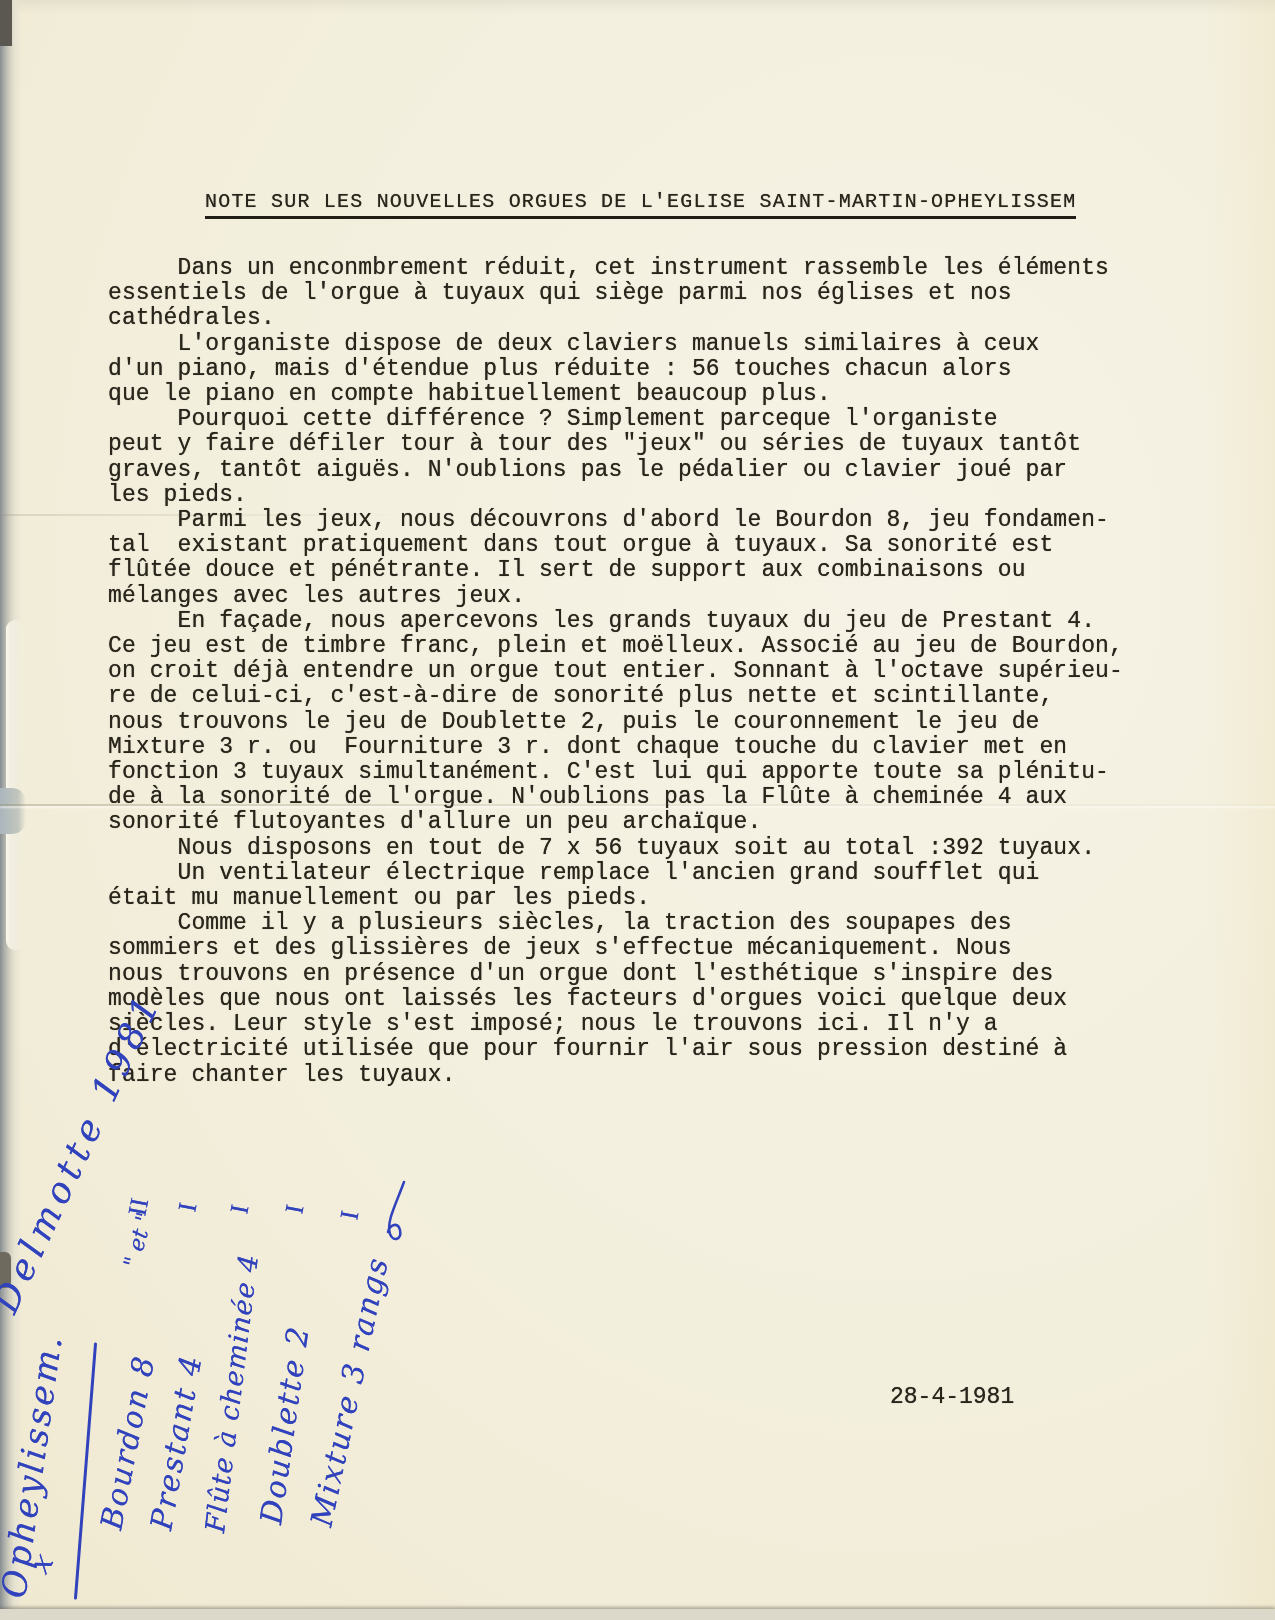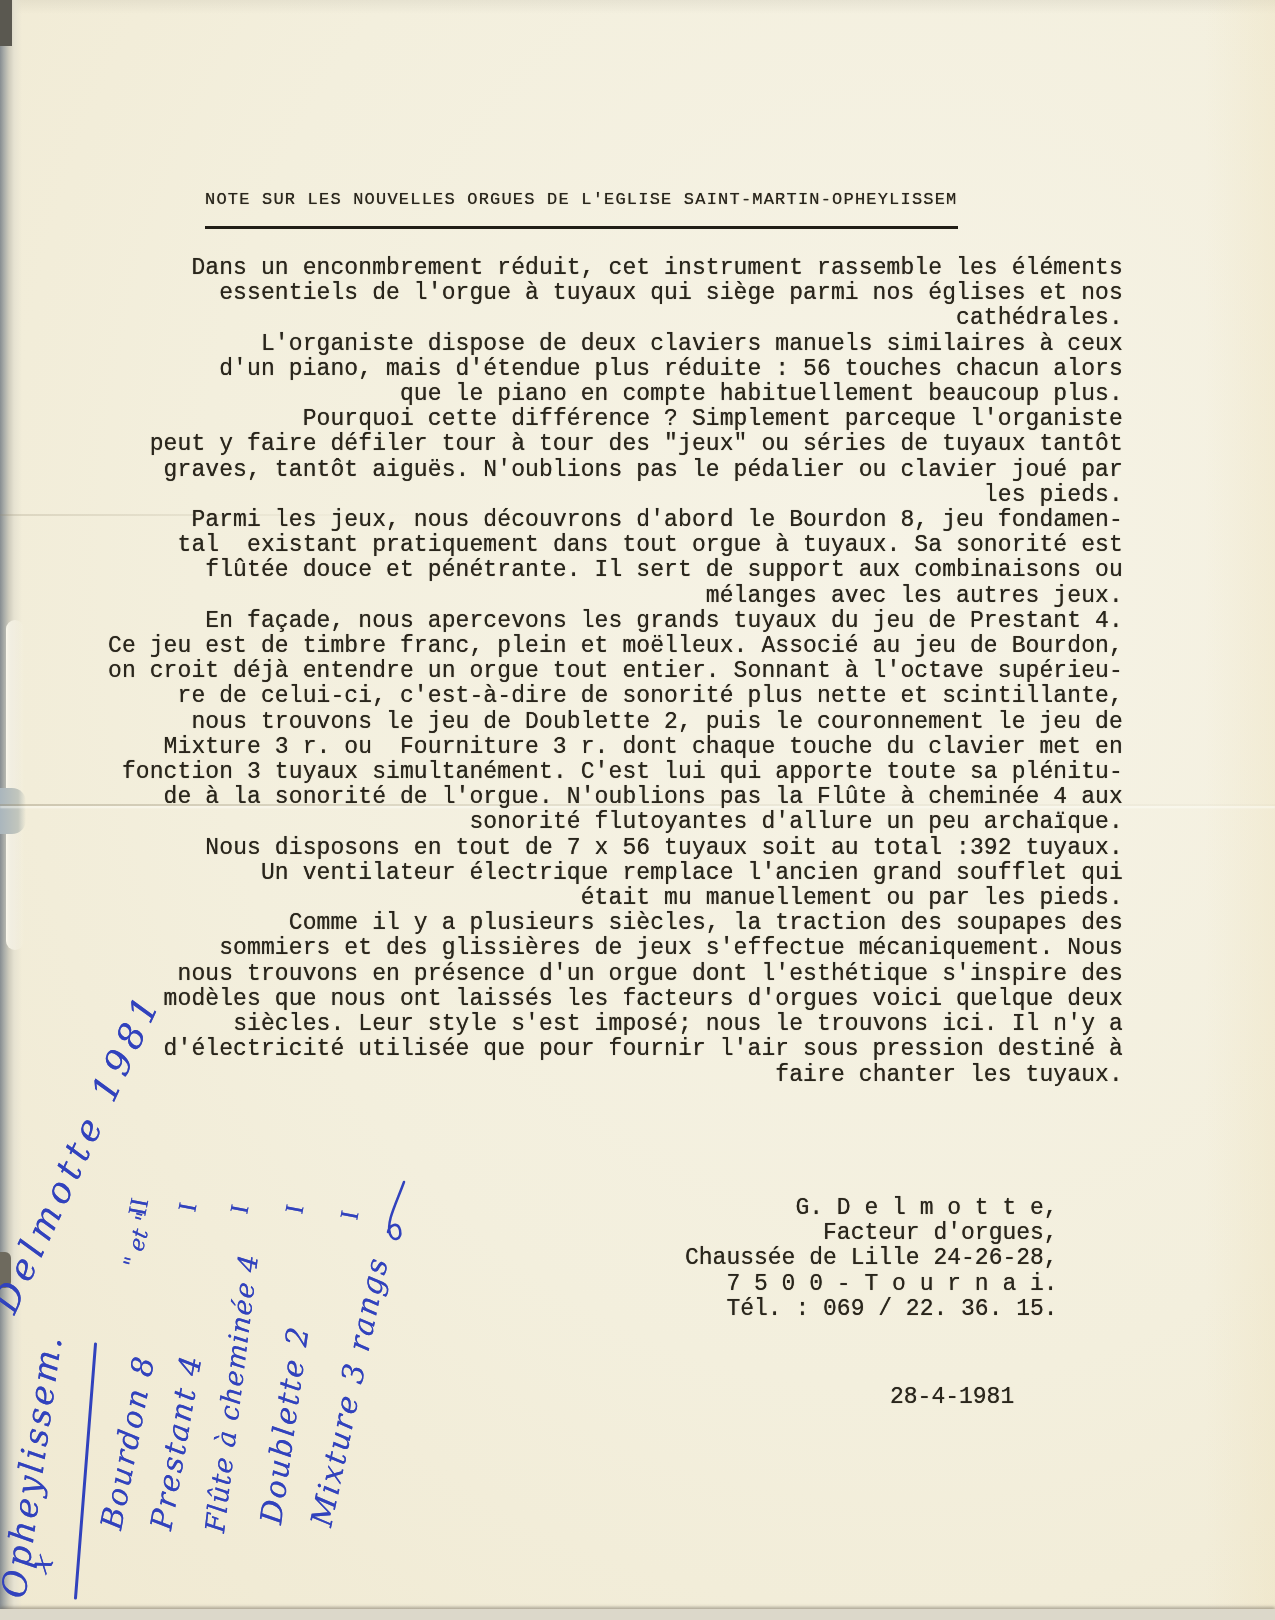--- a/index.html
+++ b/index.html
@@ -21,24 +21,24 @@
   .edge-bottom{position:absolute;left:0;bottom:0;width:1275px;height:11px;background:#dcd8ca;
     box-shadow:0 -2px 3px rgba(90,85,70,0.45);}
   .crease-main{position:absolute;left:0;top:804px;width:1275px;height:2px;
     background:linear-gradient(to right,rgba(150,140,115,0.40),rgba(150,140,115,0.12) 55%,rgba(150,140,115,0.04));
     box-shadow:0 2px 2px rgba(255,255,250,0.6);}
   .crease-small{position:absolute;left:0;top:514px;width:420px;height:2px;
     background:linear-gradient(to right,rgba(150,140,115,0.25),rgba(150,140,115,0));}
   
   .typed{position:absolute;font-family:"Liberation Mono","DejaVu Sans Mono",monospace;
     color:#29251b;text-shadow:0 0 0.7px rgba(41,37,27,0.8);white-space:pre;}
-  .doc-title{left:205px;top:190px;font-size:17px;letter-spacing:1.2px;
-    border-bottom:3px solid #211e16;padding-bottom:17px;}
+  .doc-title{left:205px;top:190px;font-size:20px;letter-spacing:1.2px;
+    border-bottom:3px solid #211e16;padding-bottom:3px;}
   .body-block{left:108px;top:256px;font-size:23px;line-height:25.2px;letter-spacing:0.1px;}
-  .typed-line{white-space:pre;text-align:right;}
+  .typed-line{white-space:pre;}
   .sig-block{left:685px;top:1196px;font-size:23px;line-height:25.2px;}
   .doc-date{left:890px;top:1384px;font-size:23px;}
   
   .hw{position:absolute;font-family:"DejaVu Serif",serif;font-style:italic;color:#3142bd;
     text-shadow:0 0 0.6px rgba(49,66,189,0.75);white-space:nowrap;transform-origin:0 100%;line-height:1;}
   .hw-sig{left:20px;top:1282px;font-size:36px;letter-spacing:6px;transform:rotate(-65deg);}
   .hw-place{left:30px;top:1566px;font-size:34px;letter-spacing:3px;transform:rotate(-82deg);}
   .hw-underline{position:absolute;left:84px;top:1342px;width:3px;height:258px;background:#3142bd;
     border-radius:2px;transform:rotate(4.5deg);}
   .hw-cross{left:50px;top:1548px;font-size:30px;transform:rotate(-60deg);}
@@ -68,21 +68,20 @@
   <div class="corner-dark"></div>
   <div class="edge-dark-blob"></div>
   <div class="crease-main"></div>
   <div class="crease-small"></div>
   <div class="edge-bottom"></div>
 
   <div class="typed doc-title">NOTE SUR LES NOUVELLES ORGUES DE L'EGLISE SAINT-MARTIN-OPHEYLISSEM</div>
 
   <div class="typed body-block"><div class="typed-line">     Dans un enconmbrement réduit, cet instrument rassemble les éléments</div><div class="typed-line">essentiels de l'orgue à tuyaux qui siège parmi nos églises et nos</div><div class="typed-line">cathédrales.</div><div class="typed-line">     L'organiste dispose de deux claviers manuels similaires à ceux</div><div class="typed-line">d'un piano, mais d'étendue plus réduite : 56 touches chacun alors</div><div class="typed-line">que le piano en compte habituellement beaucoup plus.</div><div class="typed-line">     Pourquoi cette différence ? Simplement parceque l'organiste</div><div class="typed-line">peut y faire défiler tour à tour des "jeux" ou séries de tuyaux tantôt</div><div class="typed-line">graves, tantôt aiguës. N'oublions pas le pédalier ou clavier joué par</div><div class="typed-line">les pieds.</div><div class="typed-line">     Parmi les jeux, nous découvrons d'abord le Bourdon 8, jeu fondamen-</div><div class="typed-line">tal  existant pratiquement dans tout orgue à tuyaux. Sa sonorité est</div><div class="typed-line">flûtée douce et pénétrante. Il sert de support aux combinaisons ou</div><div class="typed-line">mélanges avec les autres jeux.</div><div class="typed-line">     En façade, nous apercevons les grands tuyaux du jeu de Prestant 4.</div><div class="typed-line">Ce jeu est de timbre franc, plein et moëlleux. Associé au jeu de Bourdon,</div><div class="typed-line">on croit déjà entendre un orgue tout entier. Sonnant à l'octave supérieu-</div><div class="typed-line">re de celui-ci, c'est-à-dire de sonorité plus nette et scintillante,</div><div class="typed-line">nous trouvons le jeu de Doublette 2, puis le couronnement le jeu de</div><div class="typed-line">Mixture 3 r. ou  Fourniture 3 r. dont chaque touche du clavier met en</div><div class="typed-line">fonction 3 tuyaux simultanément. C'est lui qui apporte toute sa plénitu-</div><div class="typed-line">de à la sonorité de l'orgue. N'oublions pas la Flûte à cheminée 4 aux</div><div class="typed-line">sonorité flutoyantes d'allure un peu archaïque.</div><div class="typed-line">     Nous disposons en tout de 7 x 56 tuyaux soit au total :392 tuyaux.</div><div class="typed-line">     Un ventilateur électrique remplace l'ancien grand soufflet qui</div><div class="typed-line">était mu manuellement ou par les pieds.</div><div class="typed-line">     Comme il y a plusieurs siècles, la traction des soupapes des</div><div class="typed-line">sommiers et des glissières de jeux s'effectue mécaniquement. Nous</div><div class="typed-line">nous trouvons en présence d'un orgue dont l'esthétique s'inspire des</div><div class="typed-line">modèles que nous ont laissés les facteurs d'orgues voici quelque deux</div><div class="typed-line">siècles. Leur style s'est imposé; nous le trouvons ici. Il n'y a</div><div class="typed-line">d'électricité utilisée que pour fournir l'air sous pression destiné à</div><div class="typed-line">faire chanter les tuyaux.</div></div>
 
-  <div class="typed sig-block"><div class="typed-line">G. D e l m o t t e,</div><div class="typed-line">Facteur d'orgues,</div><div class="typed-line">Chaussée de Lille 24-26-28,</div><div class="typed-line">7 5 0 0 - T o u r n a i.</div><div class="typed-line">Tél. : 069 / 22. 36. 15.</div></div>
 
   <div class="typed doc-date">28-4-1981</div>
 
   <div class="hw hw-sig">Delmotte 1981</div>
 
   <div class="hw hw-place">Opheylissem.</div>
   <div class="hw-underline"></div>
   <div class="hw hw-cross">x</div>
 
   <div class="hw hw-stop stop-0">Bourdon 8</div>

